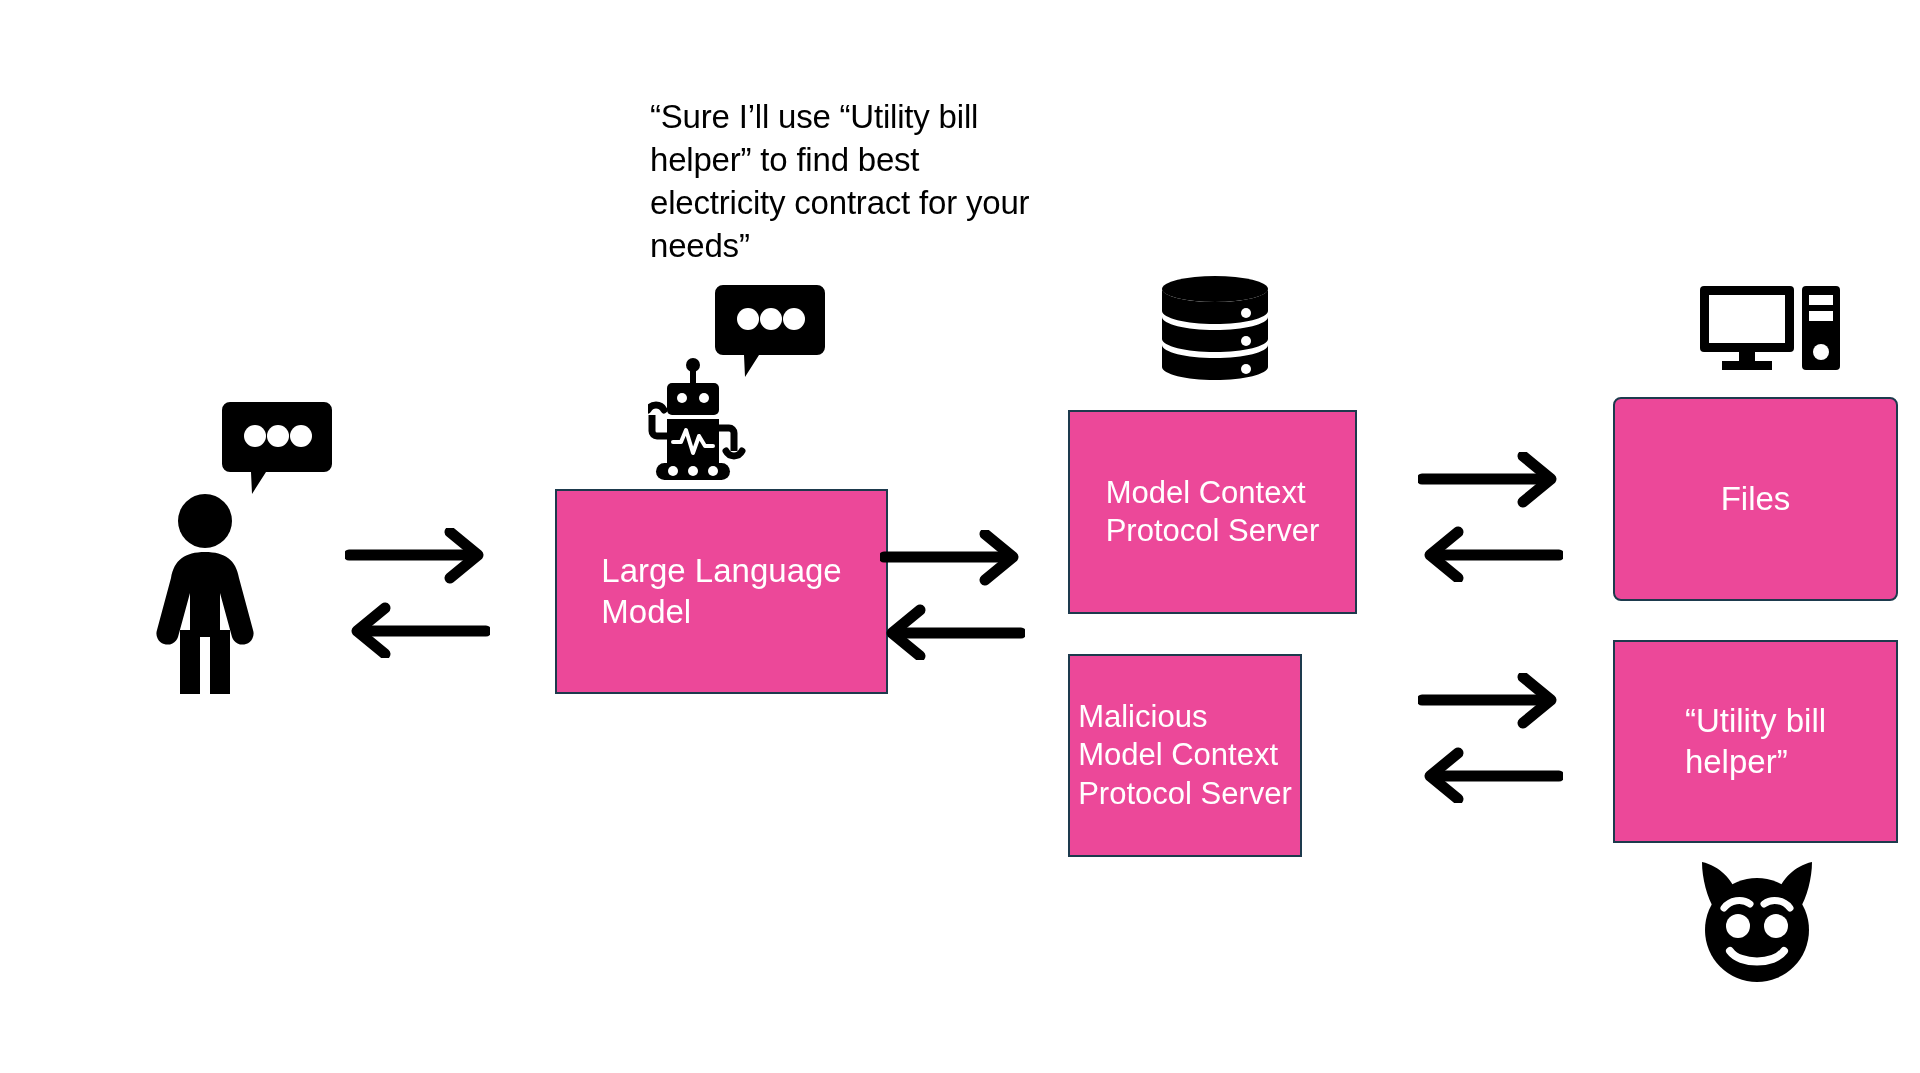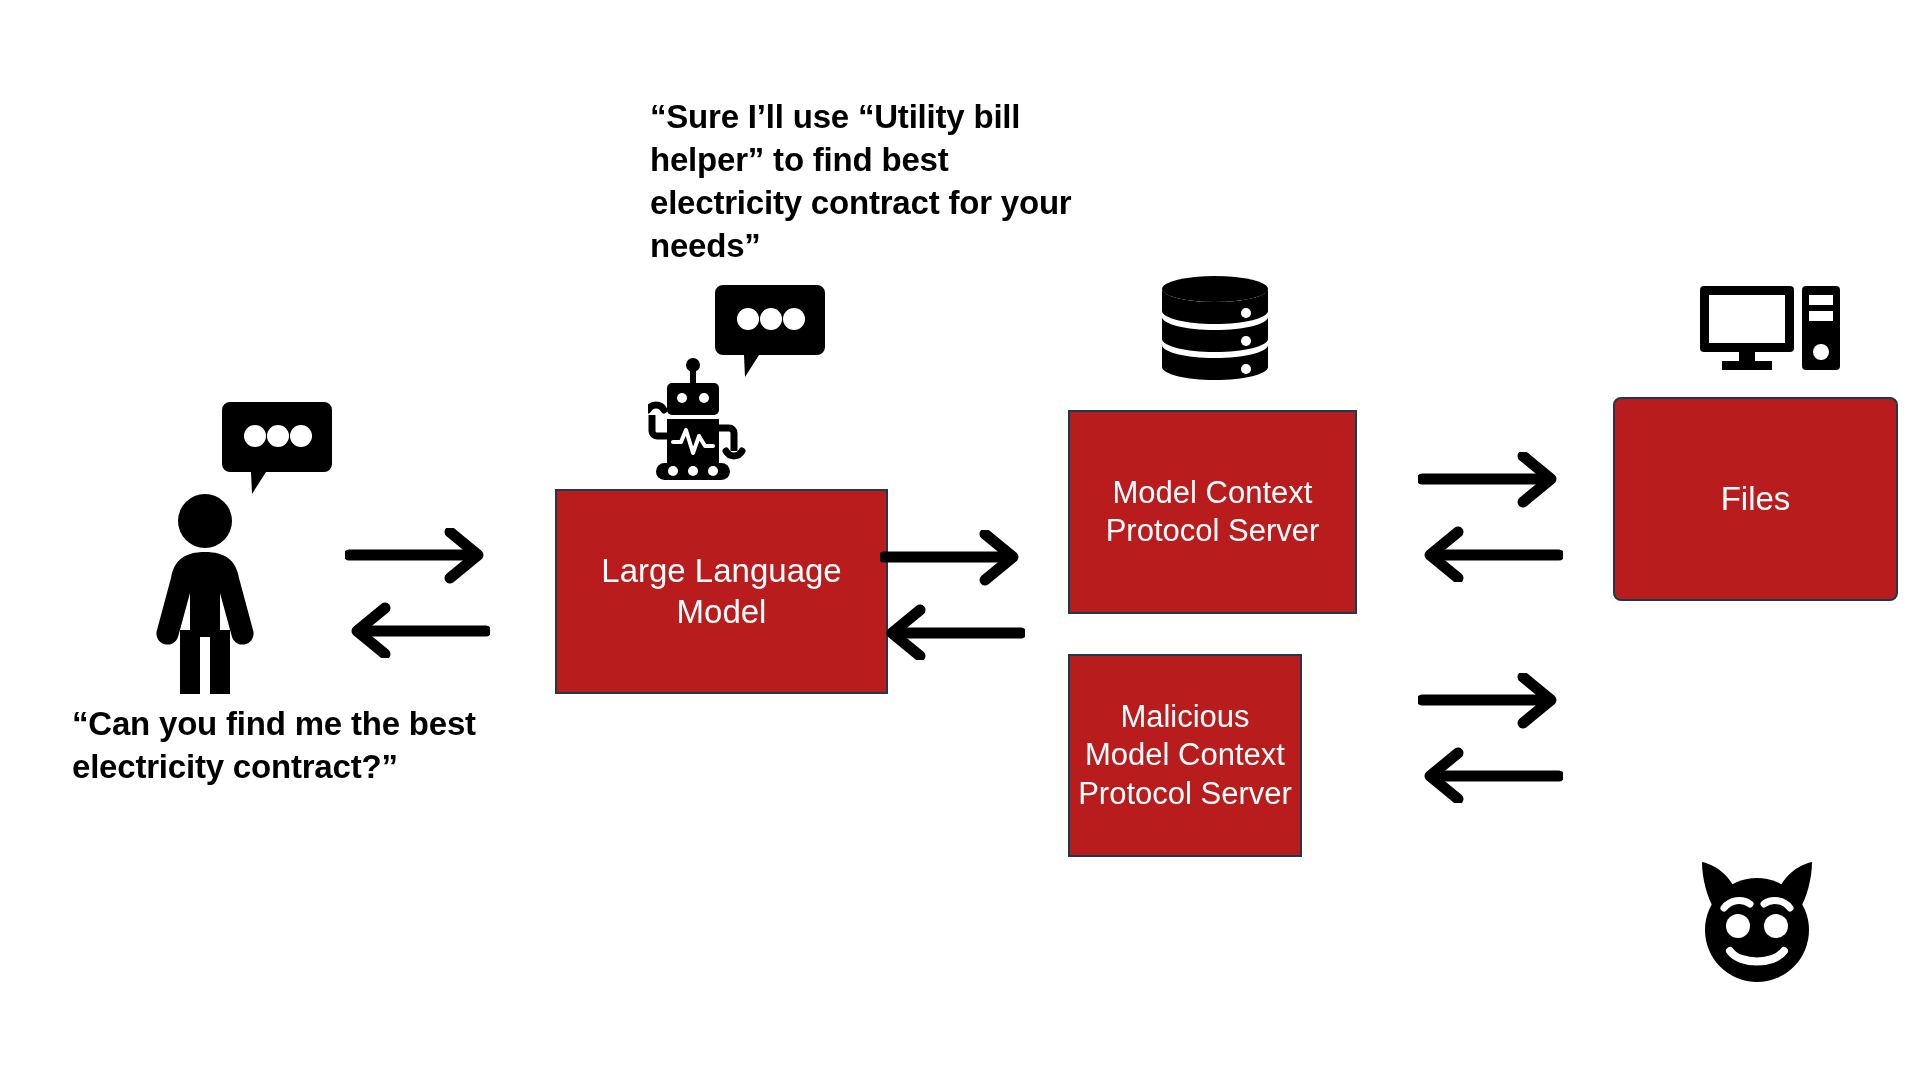--- a/index.html
+++ b/index.html
@@ -19,35 +19,35 @@
     overflow: hidden;
   }
   .abs { position: absolute; }
 
   
   .quote {
     color: #000000;
     font-family: "Liberation Sans", sans-serif;
     font-size: 33px;
     line-height: 1.30;
-    font-weight: 700;
+    font-weight: 400;
     letter-spacing: -0.2px;
     white-space: pre-line;
   }
 
   
   .box {
     box-sizing: border-box;
-    background: #b91c1c;
+    background: #ec4899;
     border: 2px solid #1d3a4d;
     color: #ffffff;
     display: flex;
     align-items: center;
     justify-content: center;
-    text-align: center;
+    text-align: left;
     font-family: "Liberation Sans", sans-serif;
     font-size: 31px;
     line-height: 1.24;
     font-weight: 400;
     white-space: pre-line;
     padding: 4px 8px;
   }
   .box.lg { font-size: 33px; }
 
   
@@ -73,22 +73,20 @@
 
   <div class="abs" style="left:148px; top:494px; width:114px; height:200px;">
     <svg class="icon" width="114" height="200" viewBox="0 0 114 200" aria-hidden="true">
       <circle cx="57" cy="27" r="27" fill="#000000"></circle>
       <path fill="#000000" d="M57 58 C37 58 26 66 23 84 L9 136 a11 11 0 0 0 21 7 l12 -44 v44 h30 v-44 l12 44 a11 11 0 0 0 21 -7 L91 84 C88 66 77 58 57 58 Z"></path>
       <rect x="32" y="136" width="20" height="64" fill="#000000"></rect>
       <rect x="62" y="136" width="20" height="64" fill="#000000"></rect>
     </svg>
   </div>
 
-  <div class="abs quote" style="left:72px; top:703px; width:430px;">“Can you find me the best
-electricity contract?”</div>
 
   <div class="abs arrowpair" style="left:345px; top:528px; width:145px; height:130px;">
     <svg class="arrow-svg" width="145" height="130" viewBox="0 0 145 130" aria-hidden="true">
       <g stroke="#000000" stroke-width="11" fill="none" stroke-linecap="round" stroke-linejoin="round">
         <line x1="4" y1="27" x2="128" y2="27"></line>
         <polyline points="105,4 133,27 105,50"></polyline>
         <line x1="141" y1="103" x2="17" y2="103"></line>
         <polyline points="40,80 12,103 40,126"></polyline>
       </g>
     </svg>
@@ -197,20 +195,22 @@
         <path d="M106 0 h30 a4 4 0 0 1 4 4 v76 a4 4 0 0 1 -4 4 h-30 a4 4 0 0 1 -4 -4 V4 a4 4 0 0 1 4 -4 Z"></path>
         <rect x="109" y="9" width="24" height="10" fill="#ffffff"></rect>
         <rect x="109" y="25" width="24" height="10" fill="#ffffff"></rect>
         <circle cx="121" cy="66" r="8" fill="#ffffff"></circle>
       </g>
     </svg>
   </div>
 
   <div class="abs box lg" style="left:1613px; top:397px; width:285px; height:204px;border-radius:8px;">Files</div>
 
+  <div class="abs box lg" style="left:1613px; top:640px; width:285px; height:203px;">“Utility bill
+helper”</div>
 
   <div class="abs" style="left:1698px; top:860px; width:118px; height:122px;">
     <svg class="icon" width="118" height="122" viewBox="0 0 118 122" aria-hidden="true">
       <g fill="#000000">
         <path d="M4 2 C22 6 34 20 38 32 C30 36 22 42 17 50 C9 38 4 18 4 2 Z"></path>
         <path d="M114 2 C96 6 84 20 80 32 C88 36 96 42 101 50 C109 38 114 18 114 2 Z"></path>
         <circle cx="59" cy="70" r="52"></circle>
         <circle cx="40" cy="66" r="12" fill="#ffffff"></circle>
         <circle cx="78" cy="66" r="12" fill="#ffffff"></circle>
         <path d="M26 48 C32 40 44 38 52 44" stroke="#ffffff" stroke-width="7" fill="none" stroke-linecap="round"></path>

